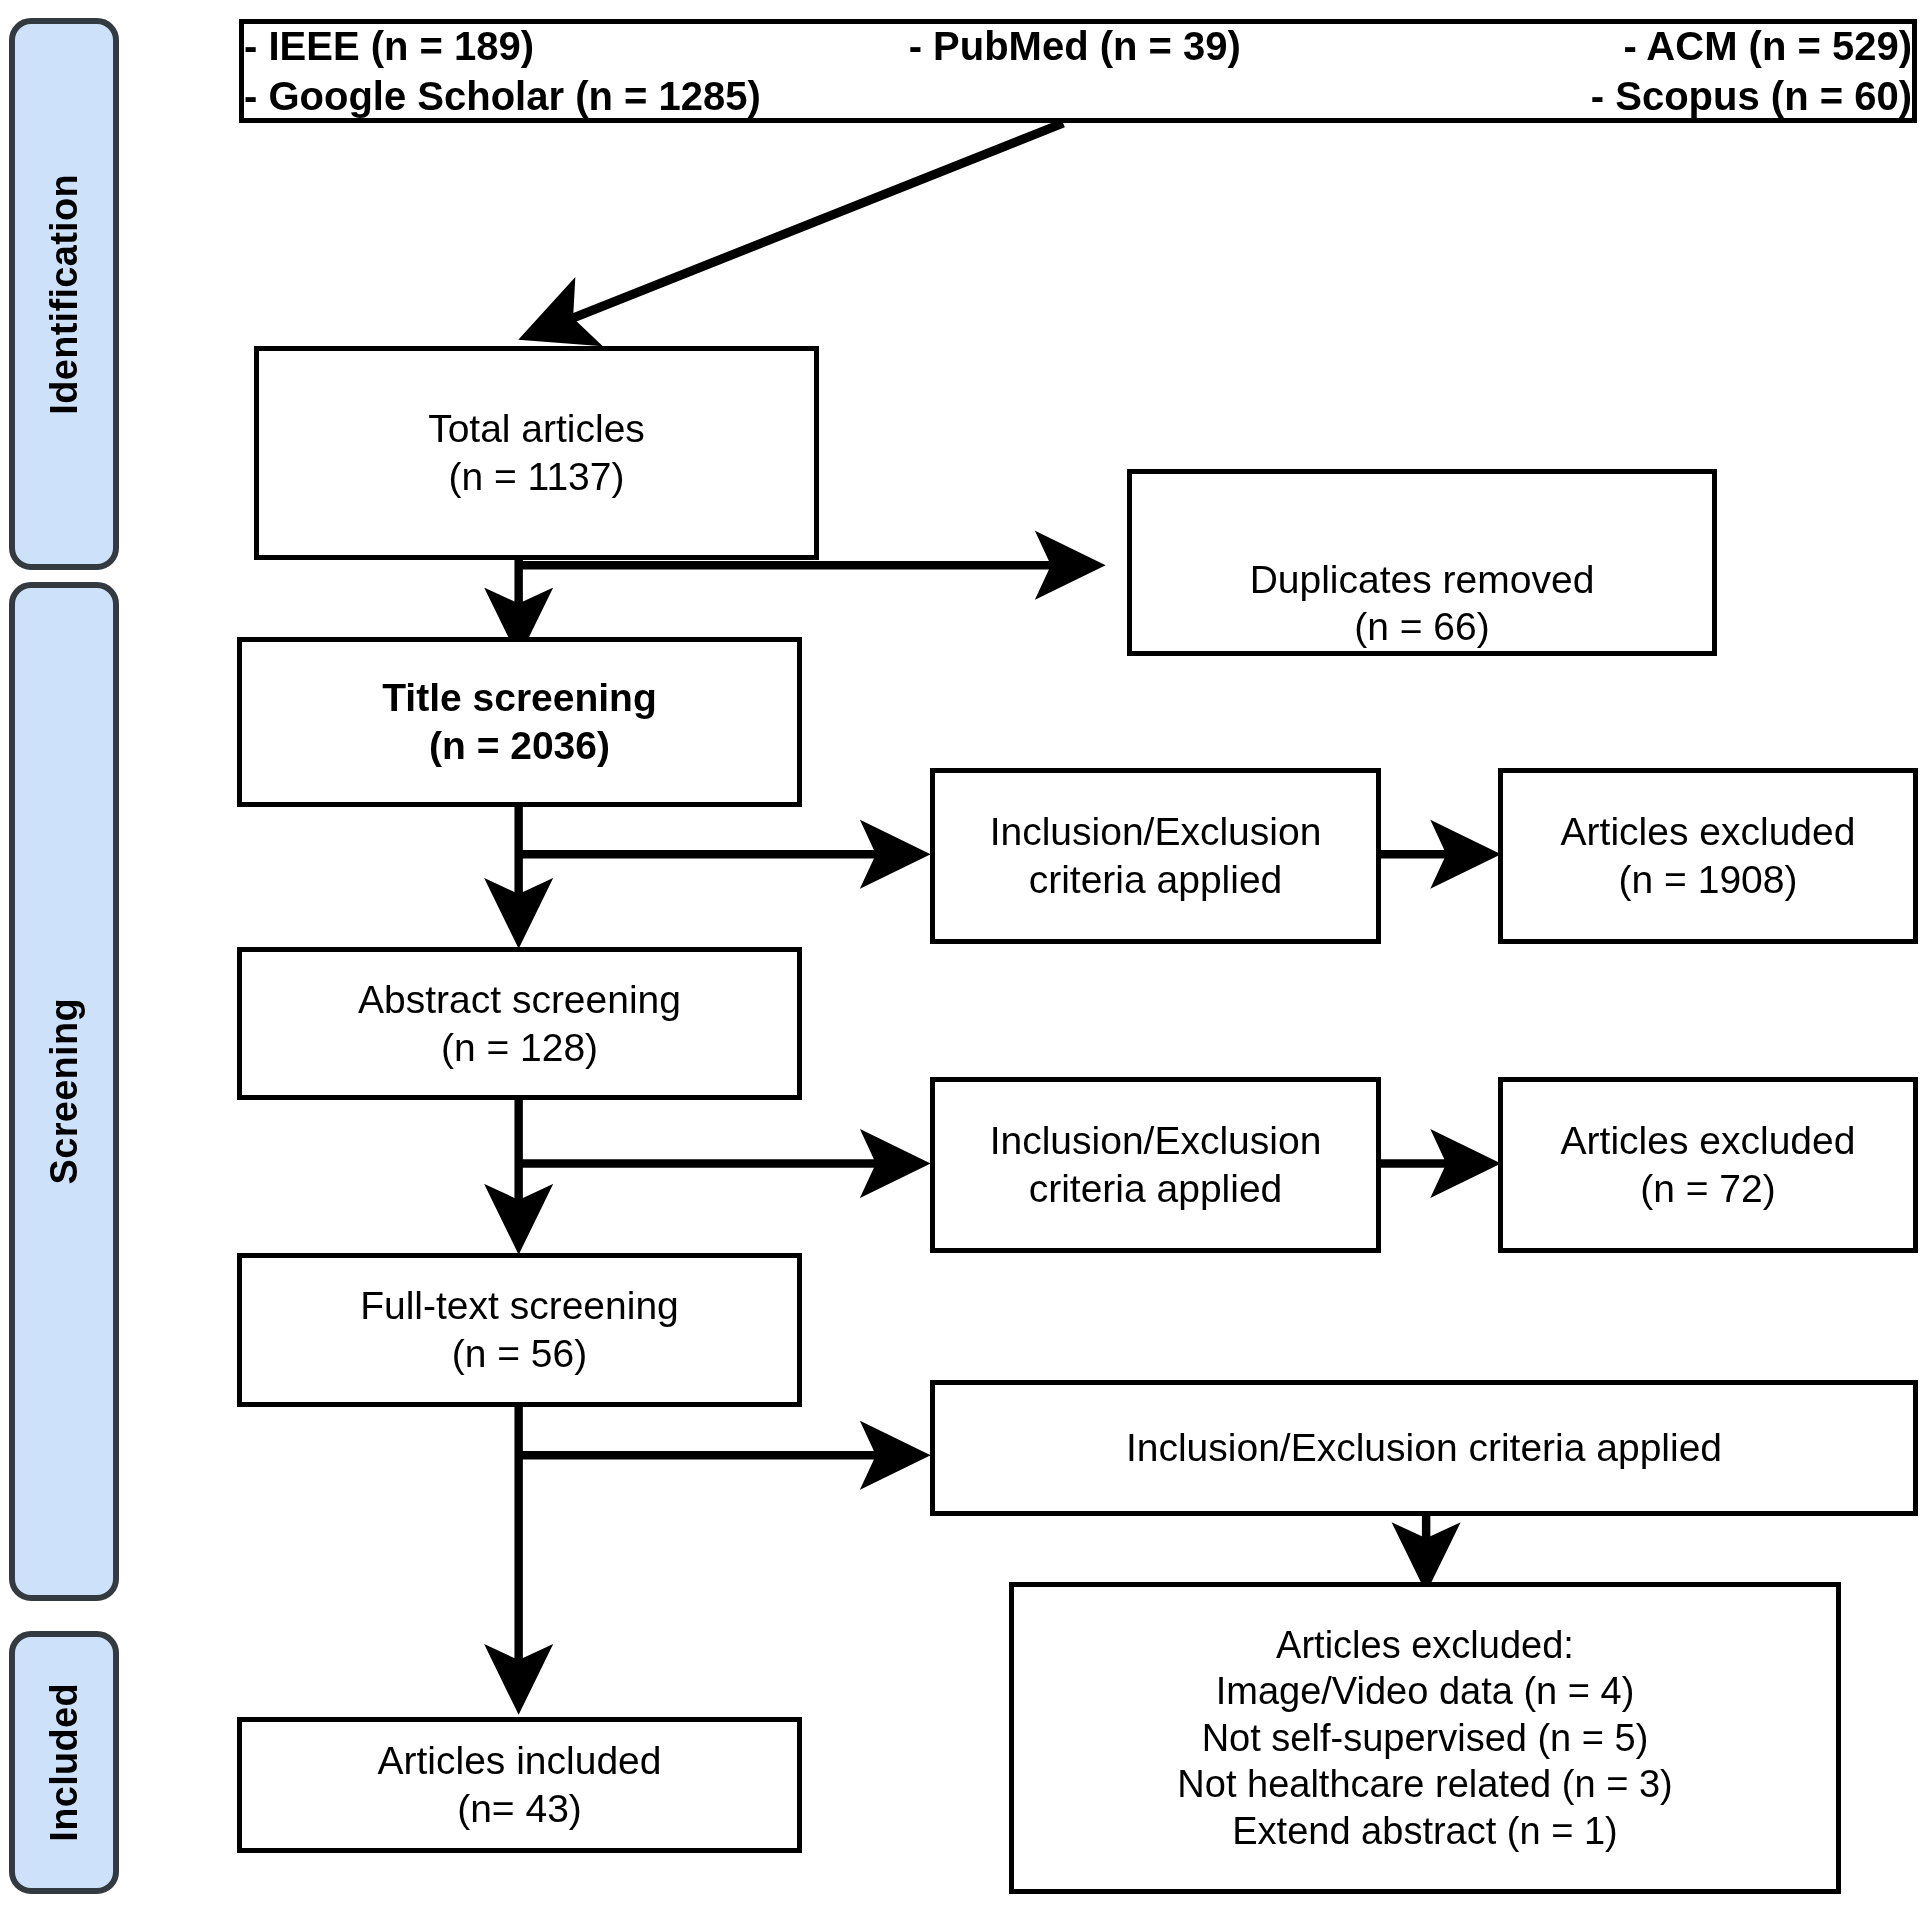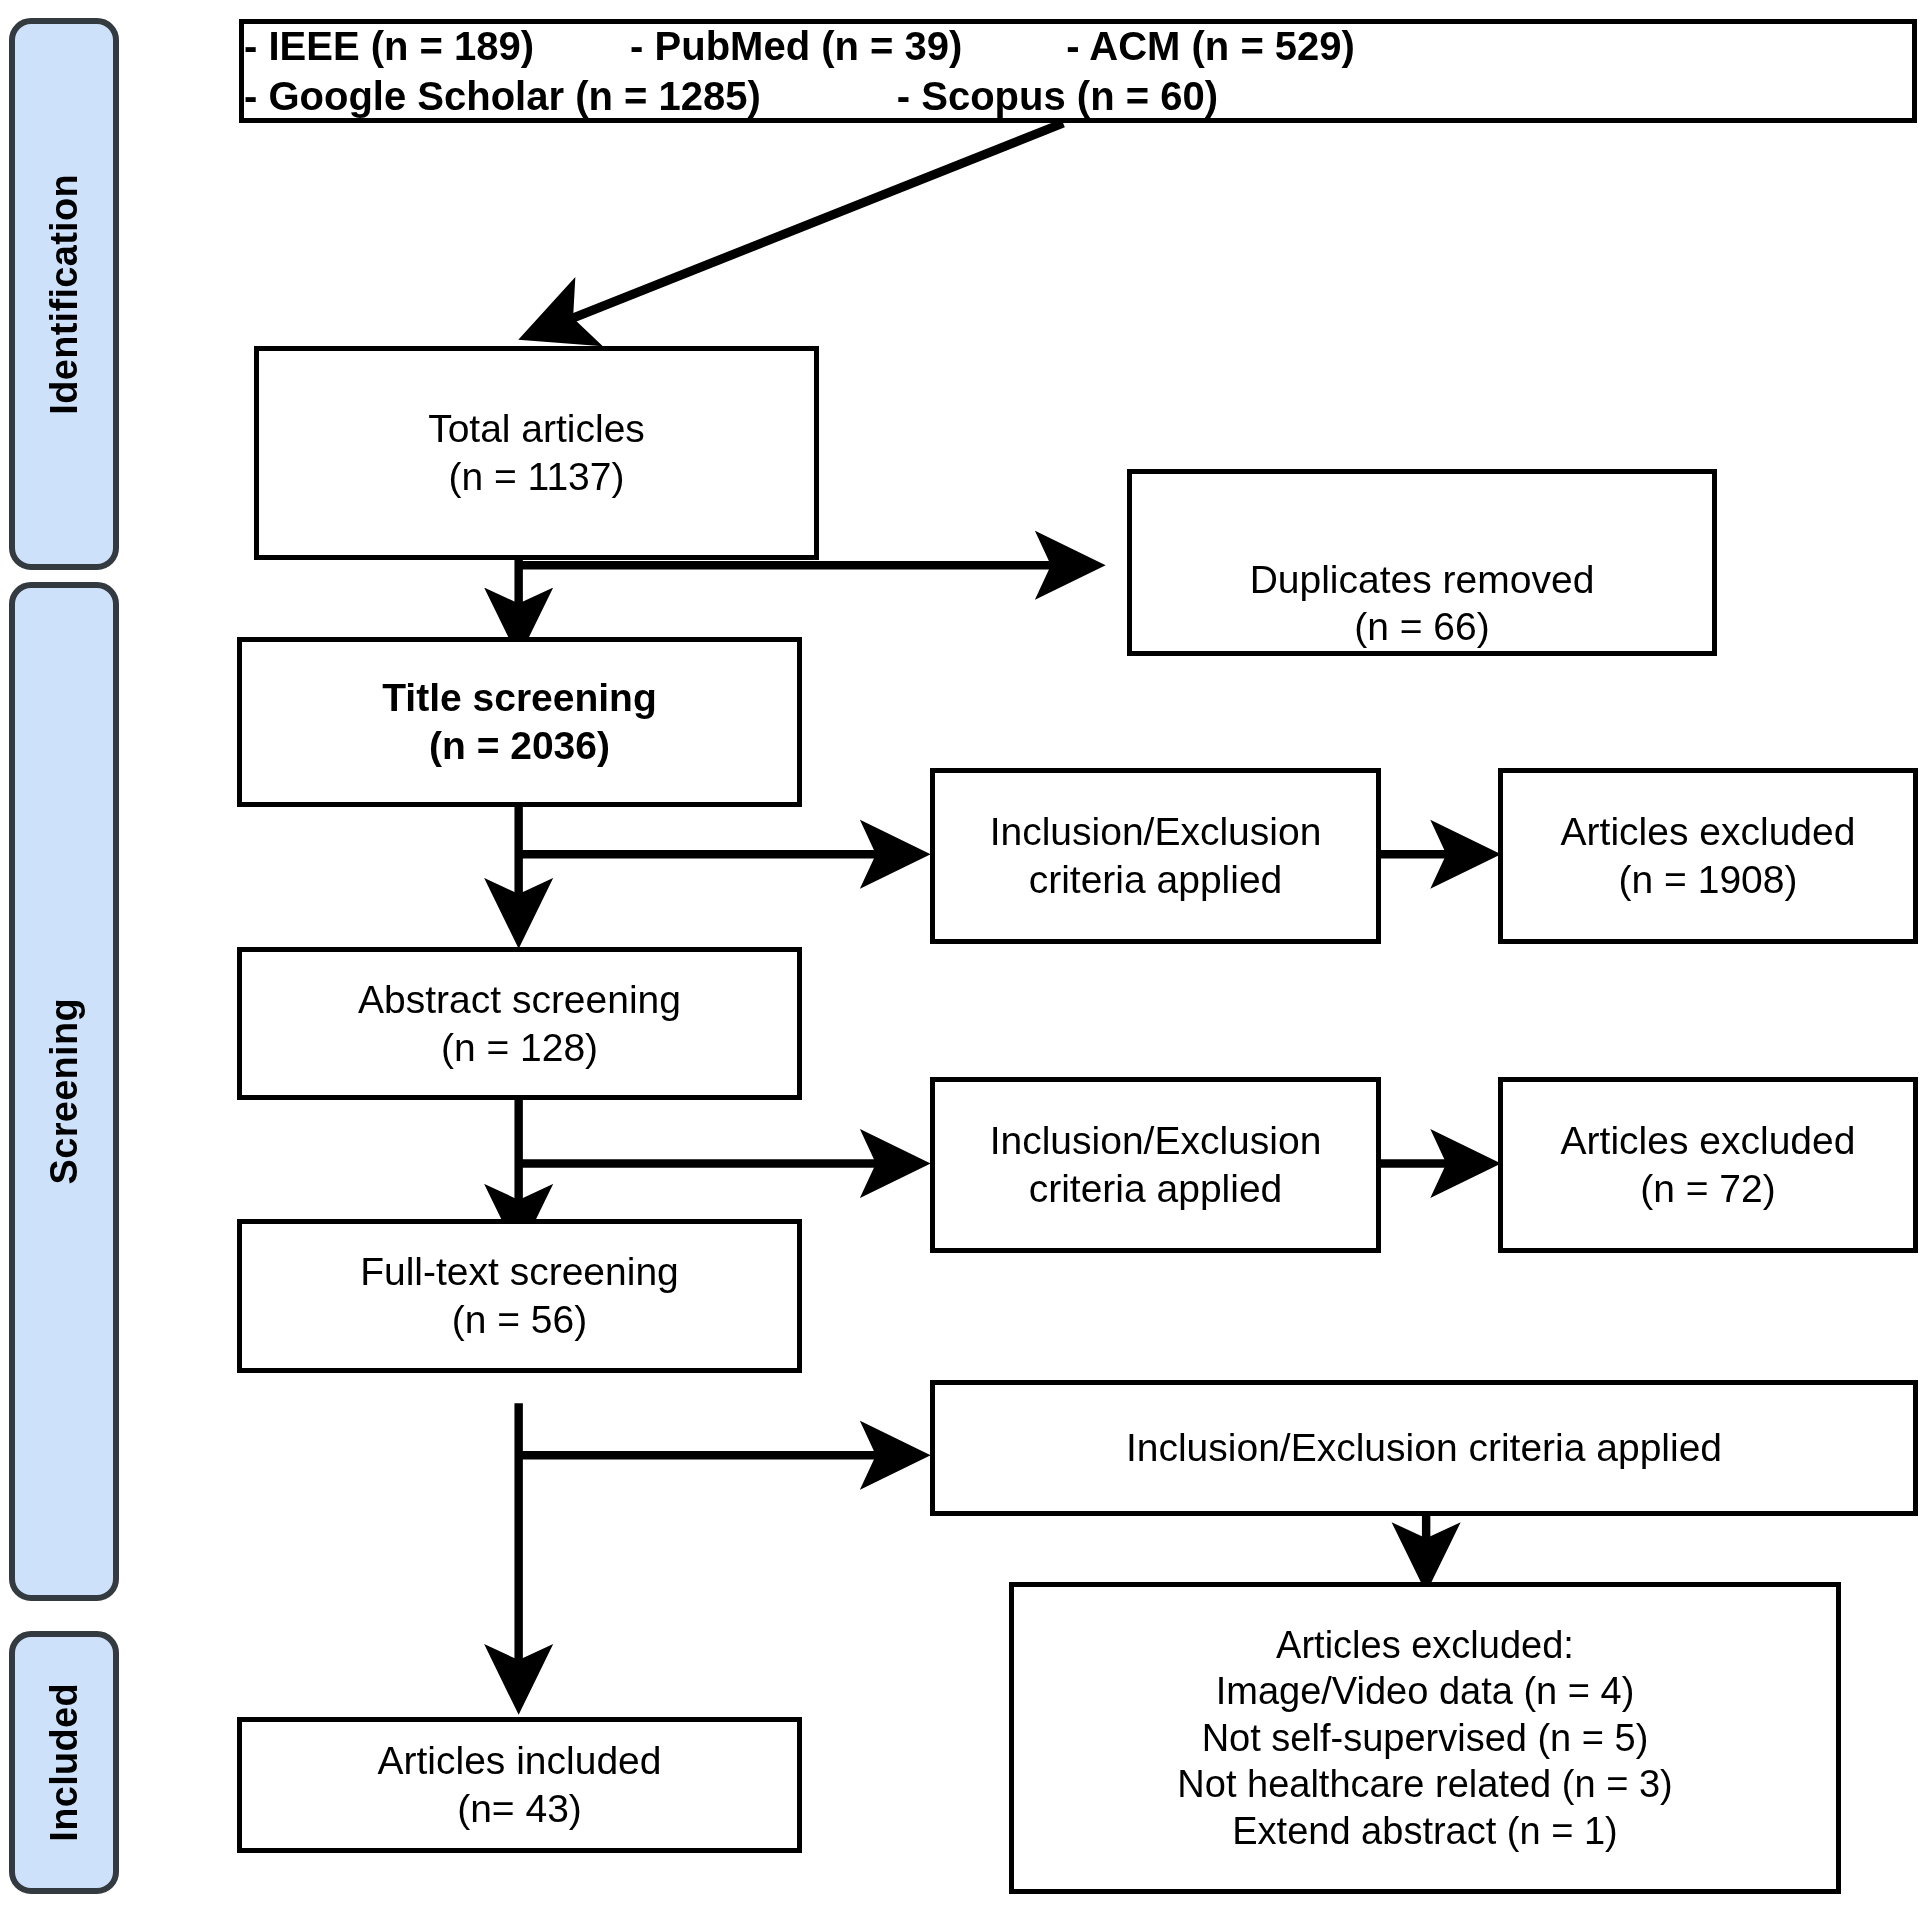--- a/index.html
+++ b/index.html
@@ -57,21 +57,21 @@
     white-space: nowrap;
   }
   .box .line.small {
     font-size: 38px;
   }
 
   
   .src-row {
     display: flex;
     flex-direction: row;
-    justify-content: flex-start;
+    justify-content: space-between;
     width: 100%;
   }
   .src-row .src-item {
     font-size: 40px;
     font-weight: bold;
     line-height: 1.25;
     white-space: nowrap;
   }
   .src-row-1 .src-item:nth-child(1) { margin-right: 96px; }
   .src-row-1 .src-item:nth-child(2) { margin-right: 104px; }
@@ -181,21 +181,21 @@
   <div class="box" style="left:930px; top:1077px; width:451px; height:176px;">
     <div class="line">Inclusion/Exclusion</div>
     <div class="line">criteria applied</div>
   </div>
 
   <div class="box" style="left:1498px; top:1077px; width:420px; height:176px;">
     <div class="line">Articles excluded</div>
     <div class="line">(n = 72)</div>
   </div>
 
-  <div class="box" style="left:237px; top:1219px; width:565px; height:154px;">
+  <div class="box" style="left:237px; top:1253px; width:565px; height:154px;">
     <div class="line">Full-text screening</div>
     <div class="line">(n = 56)</div>
   </div>
 
   <div class="box" style="left:930px; top:1380px; width:988px; height:136px;">
     <div class="line">Inclusion/Exclusion criteria applied</div>
   </div>
 
   <div class="box" style="left:1009px; top:1582px; width:832px; height:312px;">
     <div class="line small">Articles excluded:</div>

